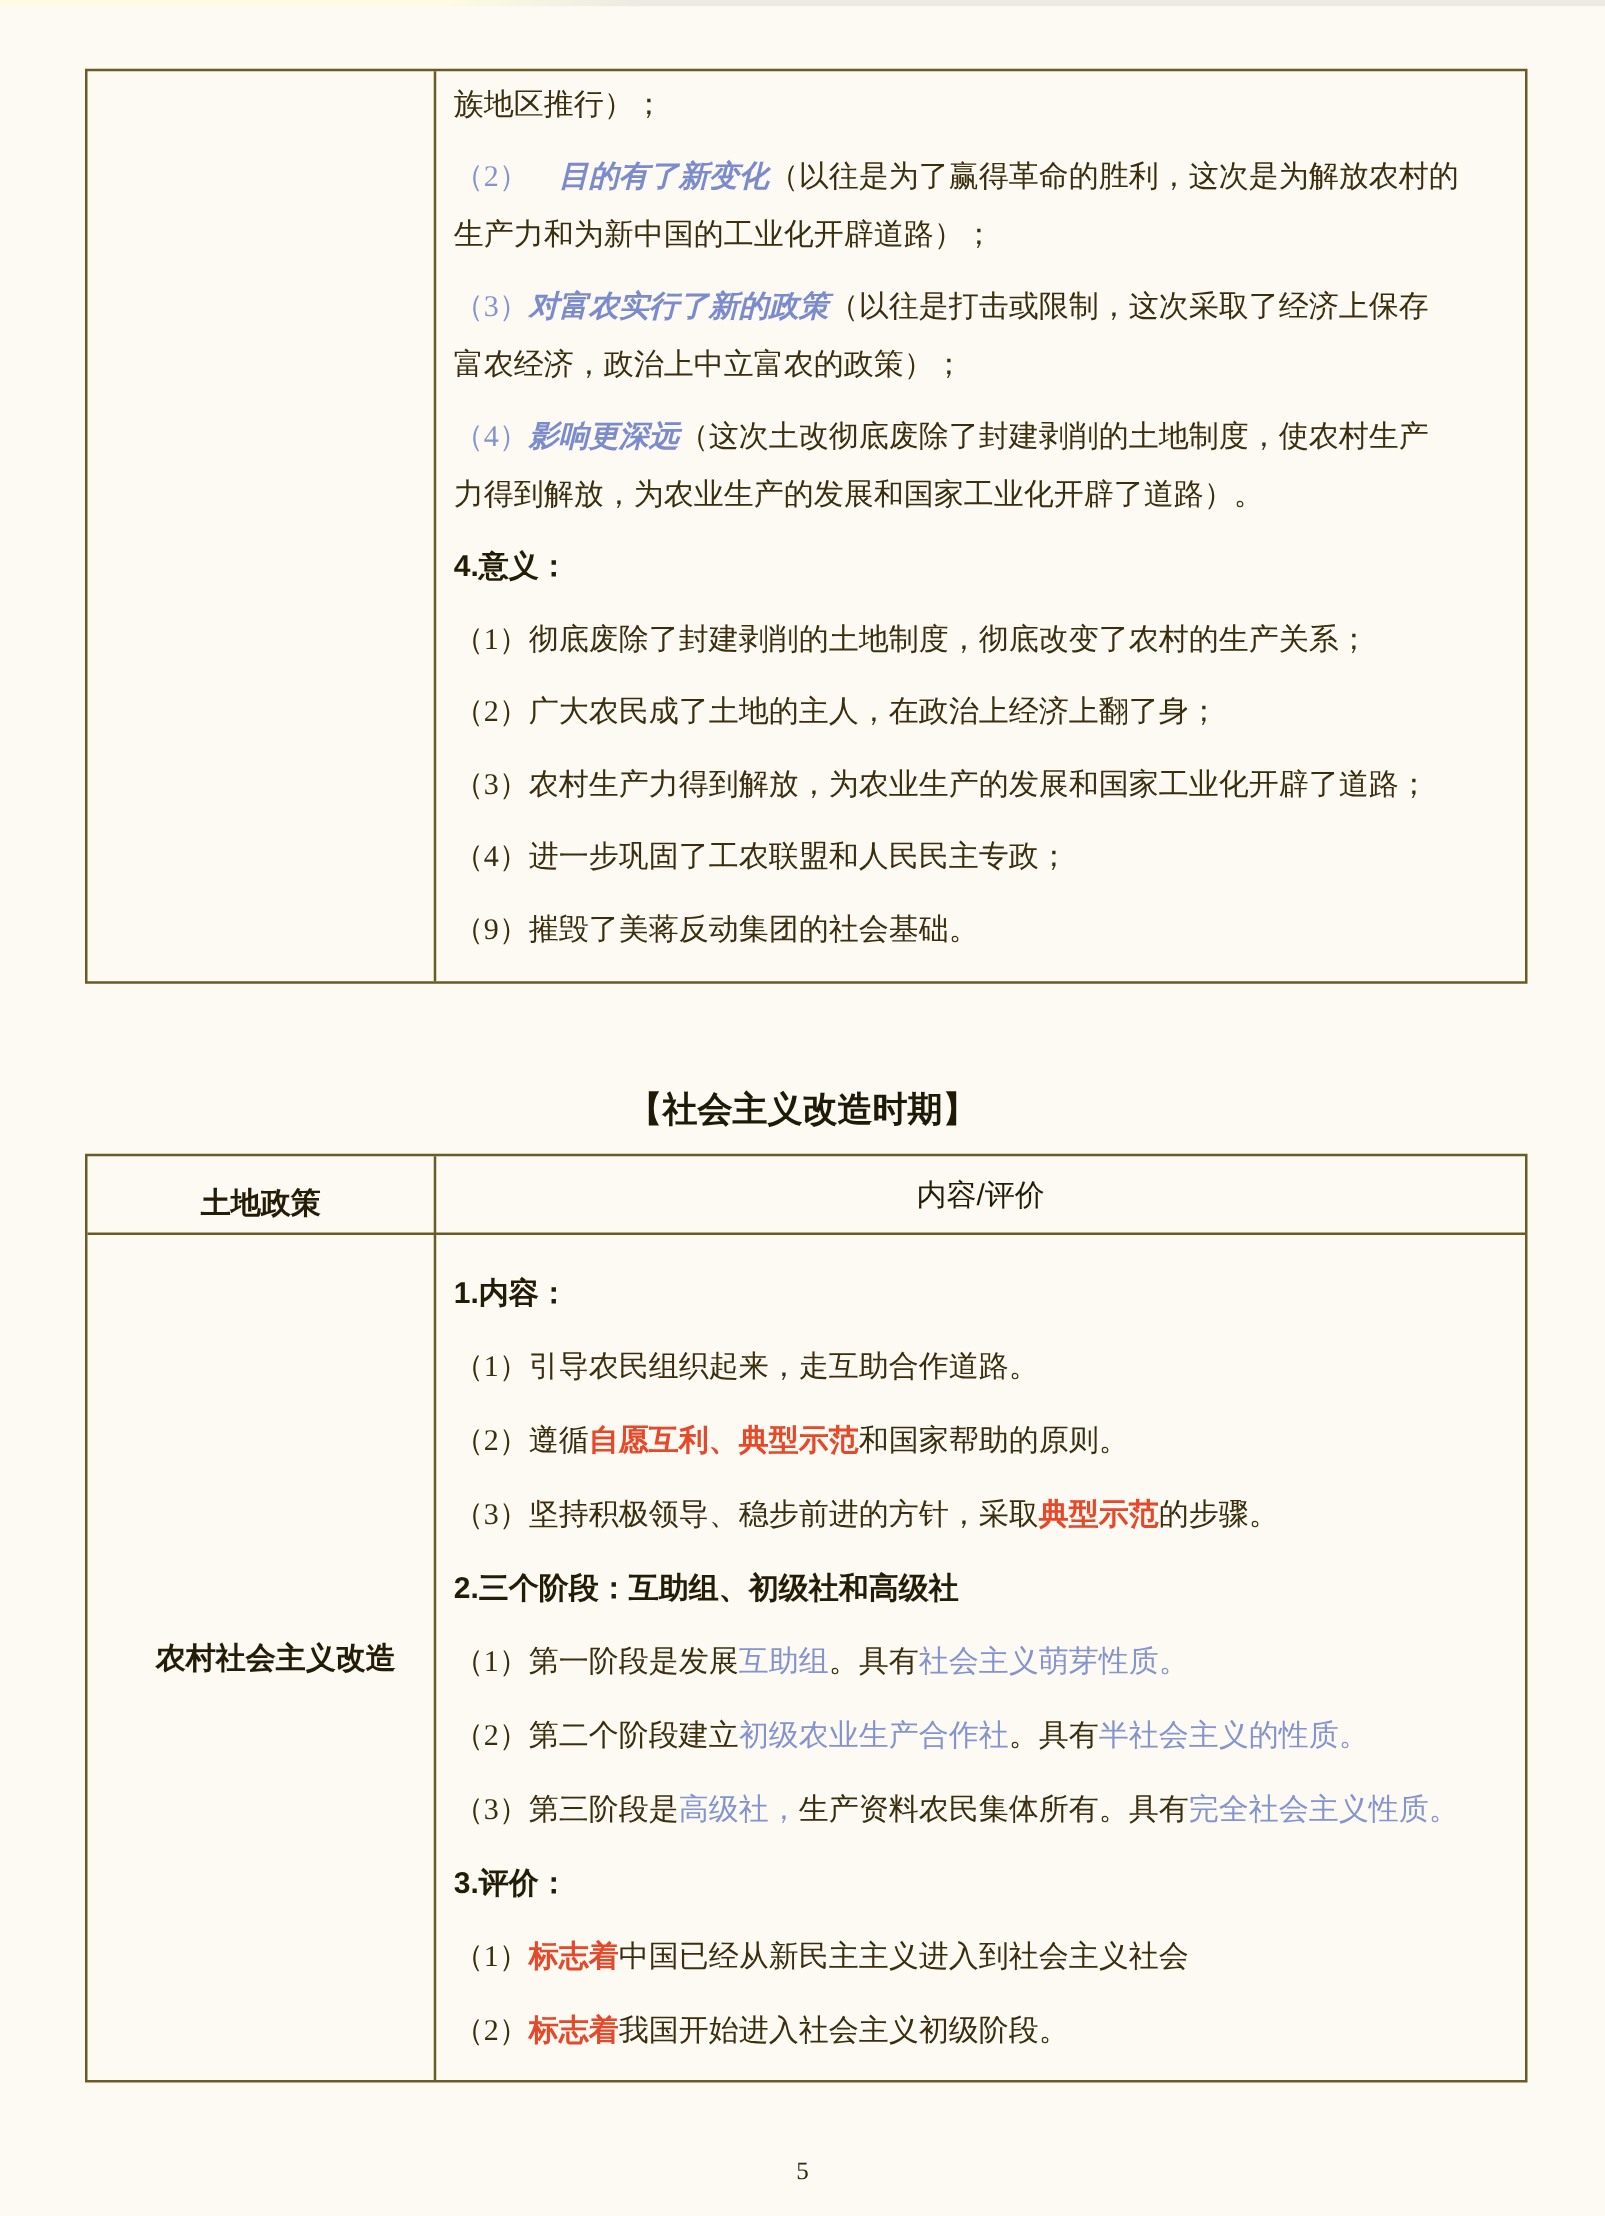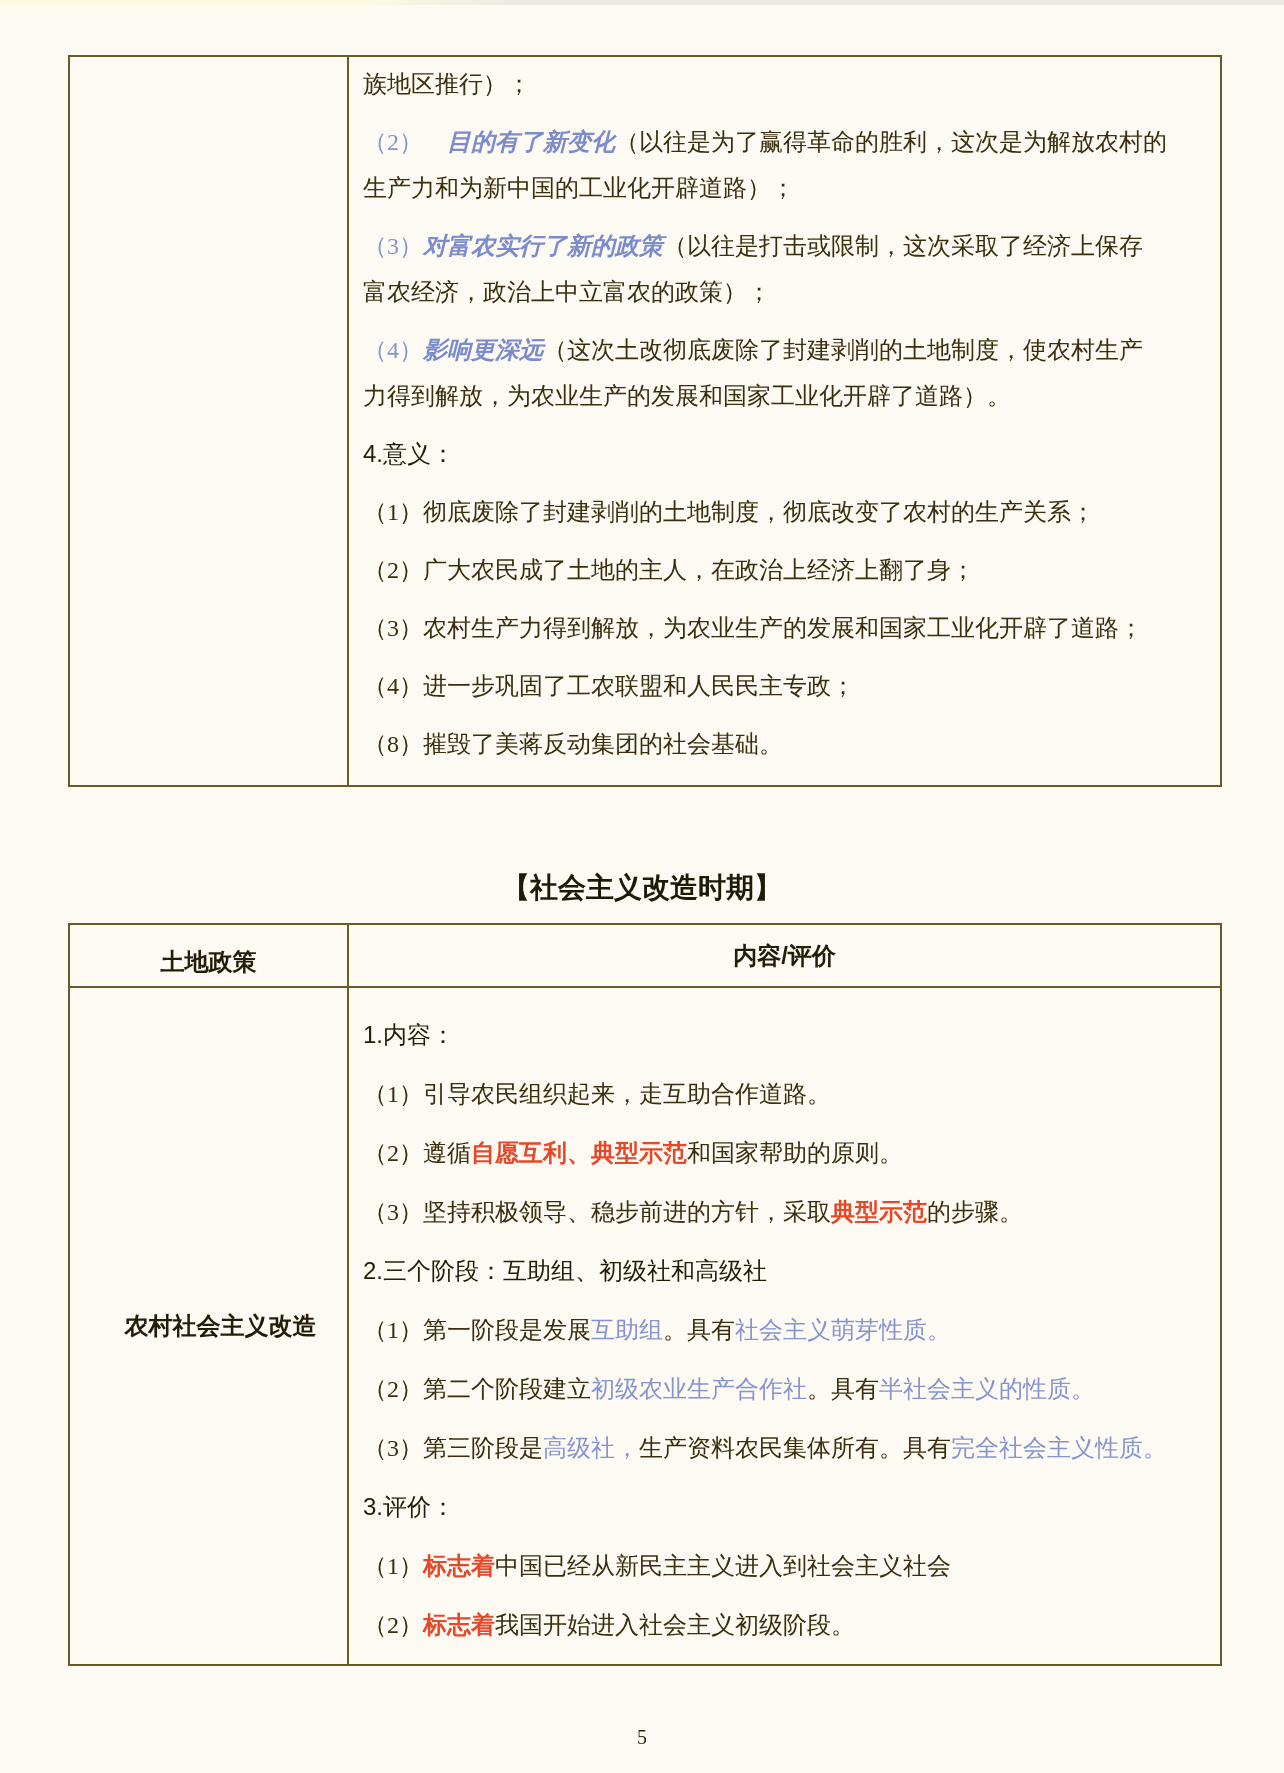--- a/index.html
+++ b/index.html
@@ -37,41 +37,41 @@
   .t2-header-left{
     position:absolute;left:0;top:12px;bottom:0;width:277px;
     display:flex;align-items:center;justify-content:center;
     font-family:"Liberation Sans","DejaVu Sans",sans-serif;
     font-weight:700;font-size:24px;color:#231C07;
   }
   .t2-header-right{
     position:absolute;left:279px;top:0;right:0;bottom:0;
     display:flex;align-items:center;justify-content:center;
     font-family:"Liberation Sans","DejaVu Sans",sans-serif;
-    font-weight:700;font-size:24px;color:#231C07;
+    font-weight:400;font-size:24px;color:#231C07;
   }
   .t2-body-left{
     position:absolute;left:0;top:63px;bottom:0;width:301px;
     display:flex;align-items:center;justify-content:center;
     font-family:"Liberation Sans","DejaVu Sans",sans-serif;
     font-weight:700;font-size:24px;color:#231C07;
   }
   .t2-body-right{
     position:absolute;left:279px;top:63px;right:0;bottom:0;
     padding:24px 14px 0 14px;overflow:hidden;
   }
   .para{margin:0 0 12px 0;}
   .table2 .para{margin:0 0 13px 0;}
   .line{
     font-size:24px;line-height:46px;height:46px;
     white-space:pre;overflow:visible;
   }
   .s-p{color:#3A2E0E;}
   .s-bold{
-    color:#231C07;font-weight:400;
+    color:#231C07;font-weight:700;
     font-family:"Liberation Sans","DejaVu Sans",sans-serif;
   }
   .s-b{color:#8593CE;}
   .s-bb{
     color:#7B8BCC;font-weight:700;
     font-family:"Liberation Sans","DejaVu Sans",sans-serif;
     font-style:italic;
   }
   .s-rb{
     color:#E5492A;font-weight:700;
@@ -121,21 +121,21 @@
       <div class="para">
         <div class="line"><span class="s-p">（2）广大农民成了土地的主人，在政治上经济上翻了身；</span></div>
       </div>
       <div class="para">
         <div class="line"><span class="s-p">（3）农村生产力得到解放，为农业生产的发展和国家工业化开辟了道路；</span></div>
       </div>
       <div class="para">
         <div class="line"><span class="s-p">（4）进一步巩固了工农联盟和人民民主专政；</span></div>
       </div>
       <div class="para">
-        <div class="line"><span class="s-p">（8）摧毁了美蒋反动集团的社会基础。</span></div>
+        <div class="line"><span class="s-p">（9）摧毁了美蒋反动集团的社会基础。</span></div>
       </div>
     </div>
 </div>
 
 <div class="section-title">【社会主义改造时期】</div>
 
 <div class="doc-table table2">
   <div class="t2-header">
     <div class="t2-header-left">土地政策</div>
     <div class="t2-header-right">内容/评价</div>

